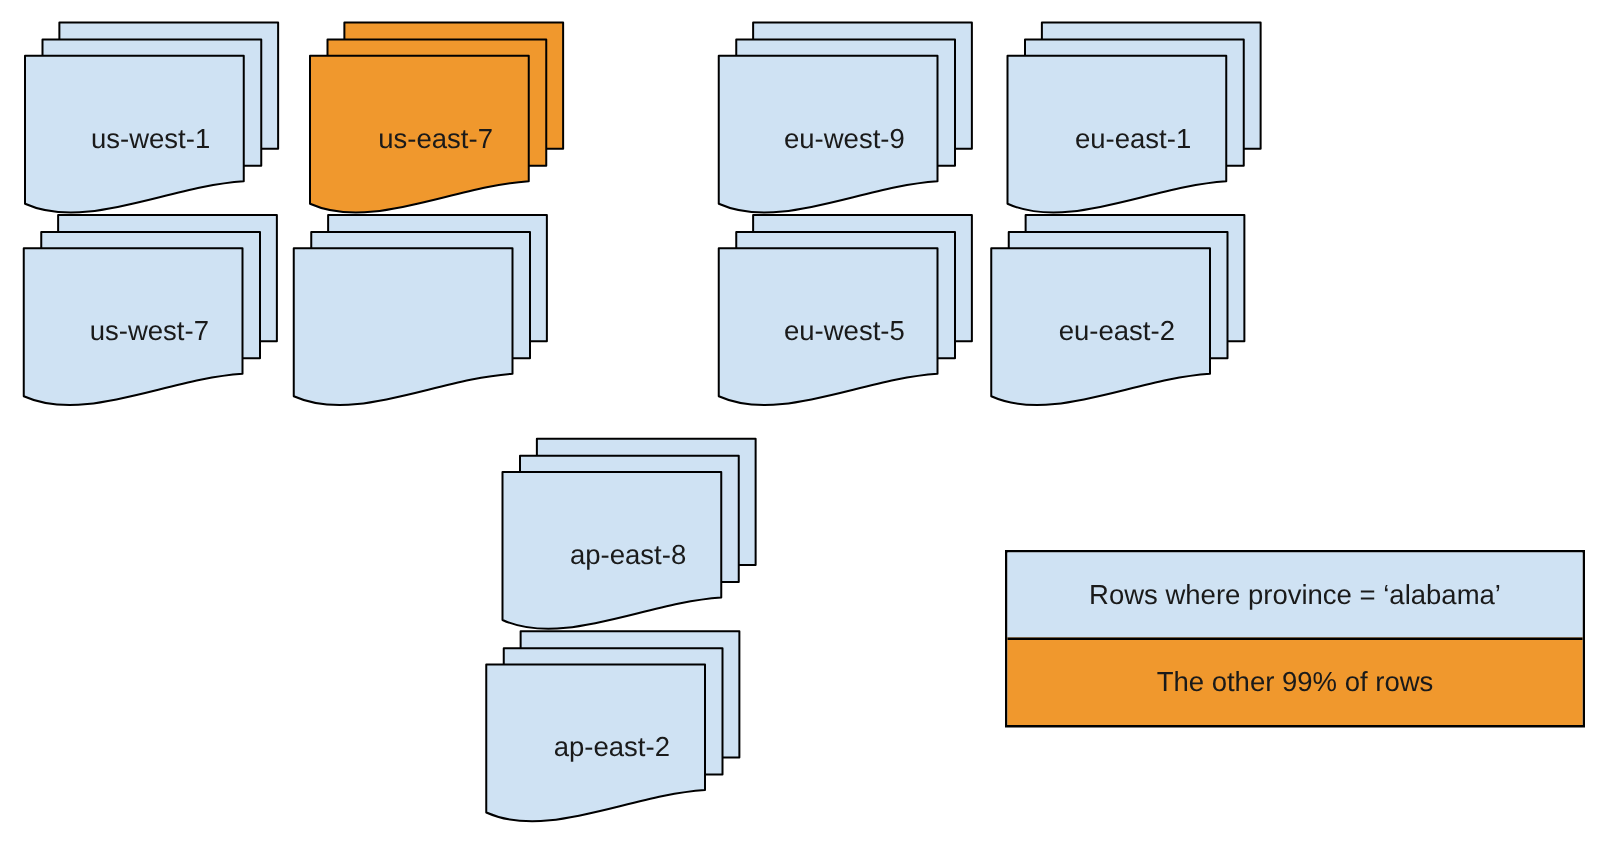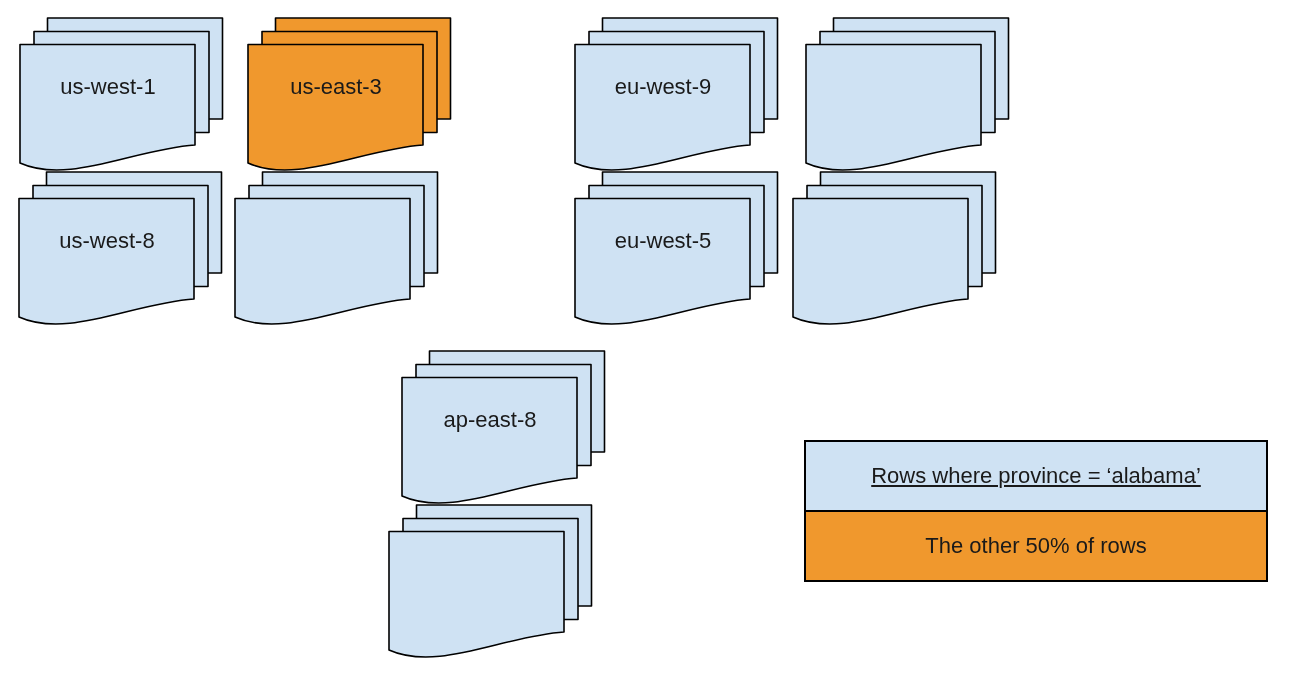--- a/index.html
+++ b/index.html
@@ -29,22 +29,22 @@
   .stack.highlight svg { color: var(--c-highlight, #F0982D); }
   .shape {
     fill: currentColor;
     stroke: var(--c-stroke, #000000);
     stroke-width: 1.6;
     stroke-linejoin: round;
   }
   .stack .label-box {
     position: absolute;
     left: 1px;
-    top: 12px;
-    width: 176px;
+    top: 36px;
+    width: 201px;
     height: 116px;
     display: flex;
     align-items: center;
     justify-content: center;
     font-size: 22px;
     color: var(--c-text, #1a1a1a);
     white-space: nowrap;
     pointer-events: none;
   }
   .legend {
@@ -61,21 +61,21 @@
   }
   .legend-row {
     flex: 1;
     display: flex;
     align-items: center;
     justify-content: center;
     font-size: 22px;
     color: var(--c-text, #1a1a1a);
     white-space: nowrap;
   }
-  .legend-row.partition { background: var(--c-partition, #CFE2F3); text-decoration: underline; }
+  .legend-row.partition { background: var(--c-partition, #CFE2F3); }
   .legend-row.highlight {
     background: var(--c-highlight, #F0982D);
     border-top: 2px solid var(--c-stroke, #000000);
   }
 </style>
 </head>
 <body>
 
 <svg width="0" height="0" style="position:absolute" aria-hidden="true">
   <defs>
@@ -93,73 +93,76 @@
     <svg viewBox="0 0 206 158">
         <use href="#doc-stack-shape"></use>
       </svg>
     <div class="label-box">us-west-1</div>
   </div>
 
   <div class="stack highlight" style="left:247px; top:17px; z-index:4">
     <svg viewBox="0 0 206 158">
         <use href="#doc-stack-shape"></use>
       </svg>
-    <div class="label-box">us-east-3</div>
+    <div class="label-box">us-east-7</div>
   </div>
 
   <div class="stack" style="left:574px; top:17px; z-index:4">
     <svg viewBox="0 0 206 158">
         <use href="#doc-stack-shape"></use>
       </svg>
     <div class="label-box">eu-west-9</div>
   </div>
 
   <div class="stack" style="left:805px; top:17px; z-index:4">
     <svg viewBox="0 0 206 158">
         <use href="#doc-stack-shape"></use>
       </svg>
+    <div class="label-box">eu-east-1</div>
   </div>
 
   <div class="stack" style="left:18px; top:171px; z-index:3">
     <svg viewBox="0 0 206 158">
         <use href="#doc-stack-shape"></use>
       </svg>
-    <div class="label-box">us-west-8</div>
+    <div class="label-box">us-west-7</div>
   </div>
 
   <div class="stack" style="left:234px; top:171px; z-index:3">
     <svg viewBox="0 0 206 158">
         <use href="#doc-stack-shape"></use>
       </svg>
   </div>
 
   <div class="stack" style="left:574px; top:171px; z-index:3">
     <svg viewBox="0 0 206 158">
         <use href="#doc-stack-shape"></use>
       </svg>
     <div class="label-box">eu-west-5</div>
   </div>
 
   <div class="stack" style="left:792px; top:171px; z-index:3">
     <svg viewBox="0 0 206 158">
         <use href="#doc-stack-shape"></use>
       </svg>
+    <div class="label-box">eu-east-2</div>
   </div>
 
   <div class="stack" style="left:401px; top:350px; z-index:2">
     <svg viewBox="0 0 206 158">
         <use href="#doc-stack-shape"></use>
       </svg>
     <div class="label-box">ap-east-8</div>
   </div>
 
   <div class="stack" style="left:388px; top:504px; z-index:1">
     <svg viewBox="0 0 206 158">
         <use href="#doc-stack-shape"></use>
       </svg>
+    <div class="label-box">ap-east-2</div>
   </div>
 
   <div class="legend">
     <div class="legend-row partition">Rows where province = ‘alabama’</div>
-    <div class="legend-row highlight">The other 50% of rows</div>
+    <div class="legend-row highlight">The other 99% of rows</div>
   </div>
 
 </div>
 
 </body></html>

